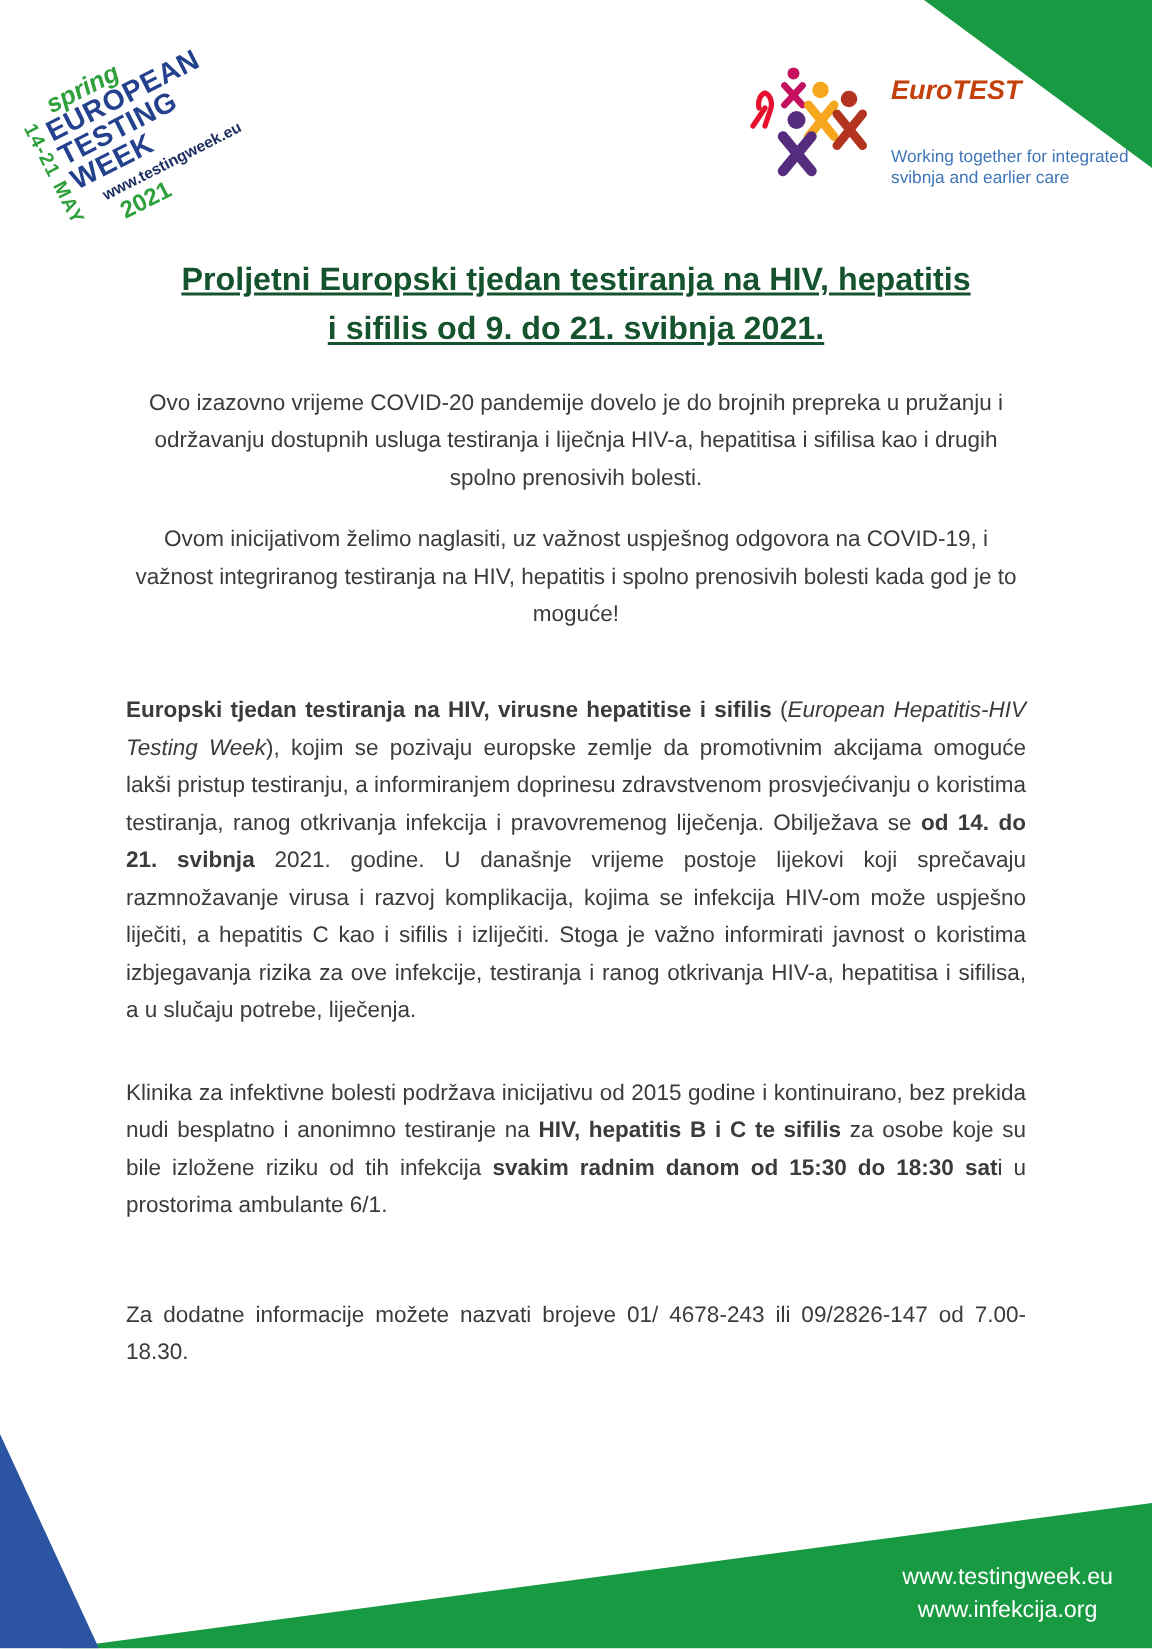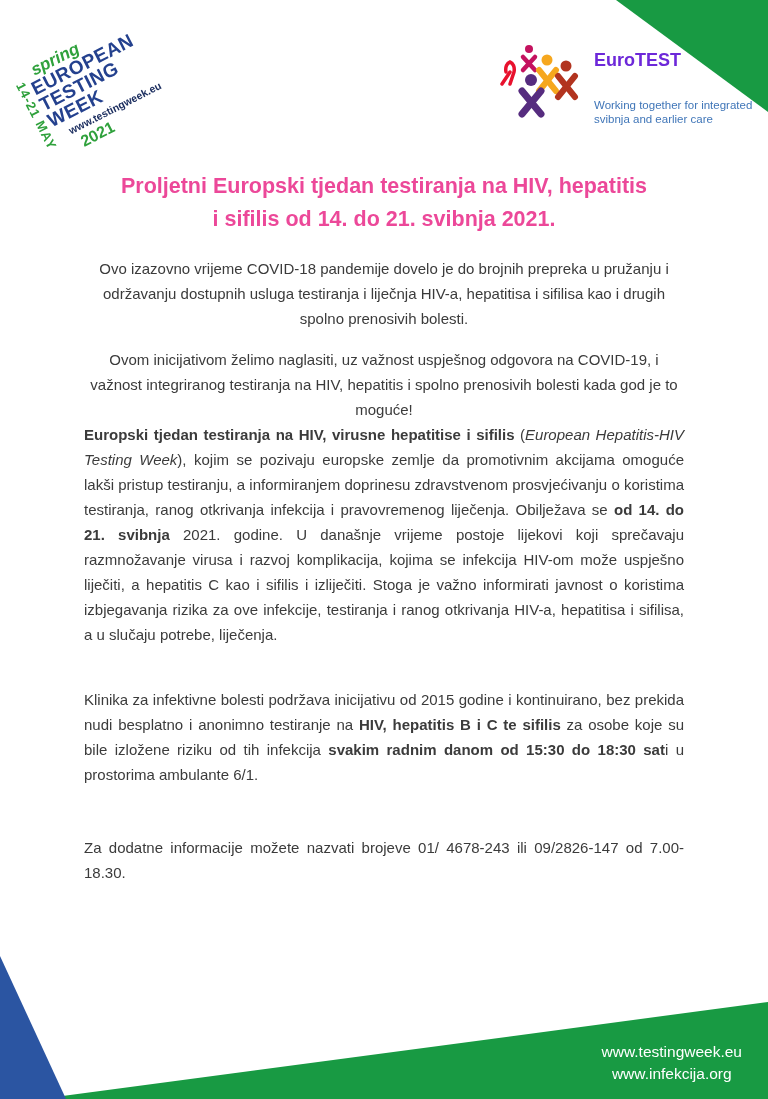--- a/index.html
+++ b/index.html
@@ -42,22 +42,22 @@
   }
 
   
   .body-text {
     position:absolute; left:84px; top:256px; width:600px;
     font-size:15px; line-height:25px; color:#3b3b3b;
   }
   .para-center { text-align:center; }
   .para-justify { text-align:justify; }
   .p2 { margin-top:16px; }
-  .p3 { }
-  .p4 { margin-top:40px; }
+  .p3 { margin-top:39px; }
+  .p4 { margin-top:30px; }
   .p5 { margin-top:48px; }
   .run-b { font-weight:bold; }
   .run-i { font-style:italic; }
 
   
   .footer-urls {
     position:absolute; right:26px; bottom:14px; text-align:center;
     color:#ffffff; font-size:15.5px; line-height:22px;
   }
   .footer-link { display:block; color:#ffffff; text-decoration:none; }
@@ -111,35 +111,35 @@
         <line x1="75" y1="40" x2="58" y2="61"></line>
       </g>
 
       <g stroke-linecap="round" stroke-width="7" stroke="#562c7f" fill="#562c7f">
         <circle cx="31" cy="44" r="6" stroke="none"></circle>
         <line x1="22" y1="55" x2="41" y2="78"></line>
         <line x1="41" y1="55" x2="22" y2="78"></line>
       </g>
     </svg>
     <div class="eurotest-text">
-      <div class="eurotest-name" style="color: #6d28d9;">EuroTEST</div>
+      <div class="eurotest-name" style="color: #c2410c; font-style: italic;">EuroTEST</div>
       <div class="eurotest-tagline" style="color: rgb(64, 118, 184); margin-top: 28px;">
         <div>Working together for integrated</div>
         <div>svibnja and earlier care</div>
       </div>
     </div>
   </div>
 
-  <h1 class="title" style="color: #ec4899;">
+  <h1 class="title" style="color: #14532d; text-decoration: underline;">
     <span>Proljetni Europski tjedan testiranja na HIV, hepatitis</span><br>
-    <span>i sifilis od 14. do 21. svibnja 2021.</span>
+    <span>i sifilis od 9. do 21. svibnja 2021.</span>
   </h1>
 
   <div class="body-text">
-    <p class="para-center p1">Ovo izazovno vrijeme COVID-18 pandemije dovelo je do brojnih prepreka u pružanju i održavanju dostupnih usluga testiranja i liječnja HIV-a, hepatitisa i sifilisa kao i drugih spolno prenosivih bolesti.</p>
+    <p class="para-center p1">Ovo izazovno vrijeme COVID-20 pandemije dovelo je do brojnih prepreka u pružanju i održavanju dostupnih usluga testiranja i liječnja HIV-a, hepatitisa i sifilisa kao i drugih spolno prenosivih bolesti.</p>
     <p class="para-center p2">Ovom inicijativom želimo naglasiti, uz važnost uspješnog odgovora na COVID-19, i važnost integriranog testiranja na HIV, hepatitis i spolno prenosivih bolesti kada god je to moguće!</p>
     <p class="para-justify p3"><span class="run-b">Europski tjedan testiranja na HIV, virusne hepatitise i sifilis</span><span> (</span><span class="run-i">European Hepatitis-HIV Testing Week</span><span>), kojim se pozivaju europske zemlje da promotivnim akcijama omoguće lakši pristup testiranju, a informiranjem doprinesu zdravstvenom prosvjećivanju o koristima testiranja, ranog otkrivanja infekcija i pravovremenog liječenja. Obilježava se </span><span class="run-b">od 14. do 21. svibnja</span><span> 2021. godine. U današnje vrijeme postoje lijekovi koji sprečavaju razmnožavanje virusa i razvoj komplikacija, kojima se infekcija HIV-om može uspješno liječiti, a hepatitis C kao i sifilis i izliječiti. Stoga je važno informirati javnost o koristima izbjegavanja rizika za ove infekcije, testiranja i ranog otkrivanja HIV-a, hepatitisa i sifilisa, a u slučaju potrebe, liječenja.</span></p>
     <p class="para-justify p4"><span>Klinika za infektivne bolesti podržava inicijativu od 2015 godine i kontinuirano, bez prekida nudi besplatno i anonimno testiranje na </span><span class="run-b">HIV, hepatitis B i C te sifilis</span><span> za osobe koje su bile izložene riziku od tih infekcija </span><span class="run-b">svakim radnim danom od 15:30 do 18:30 sat</span><span>i u prostorima ambulante 6/1.</span></p>
     <p class="para-justify p5">Za dodatne informacije možete nazvati brojeve 01/ 4678-243 ili 09/2826-147 od 7.00-18.30.</p>
   </div>
 
   <div class="footer-urls">
     <a href="#" class="footer-link">www.testingweek.eu</a>
     <a href="#" class="footer-link">www.infekcija.org</a>
   </div>

